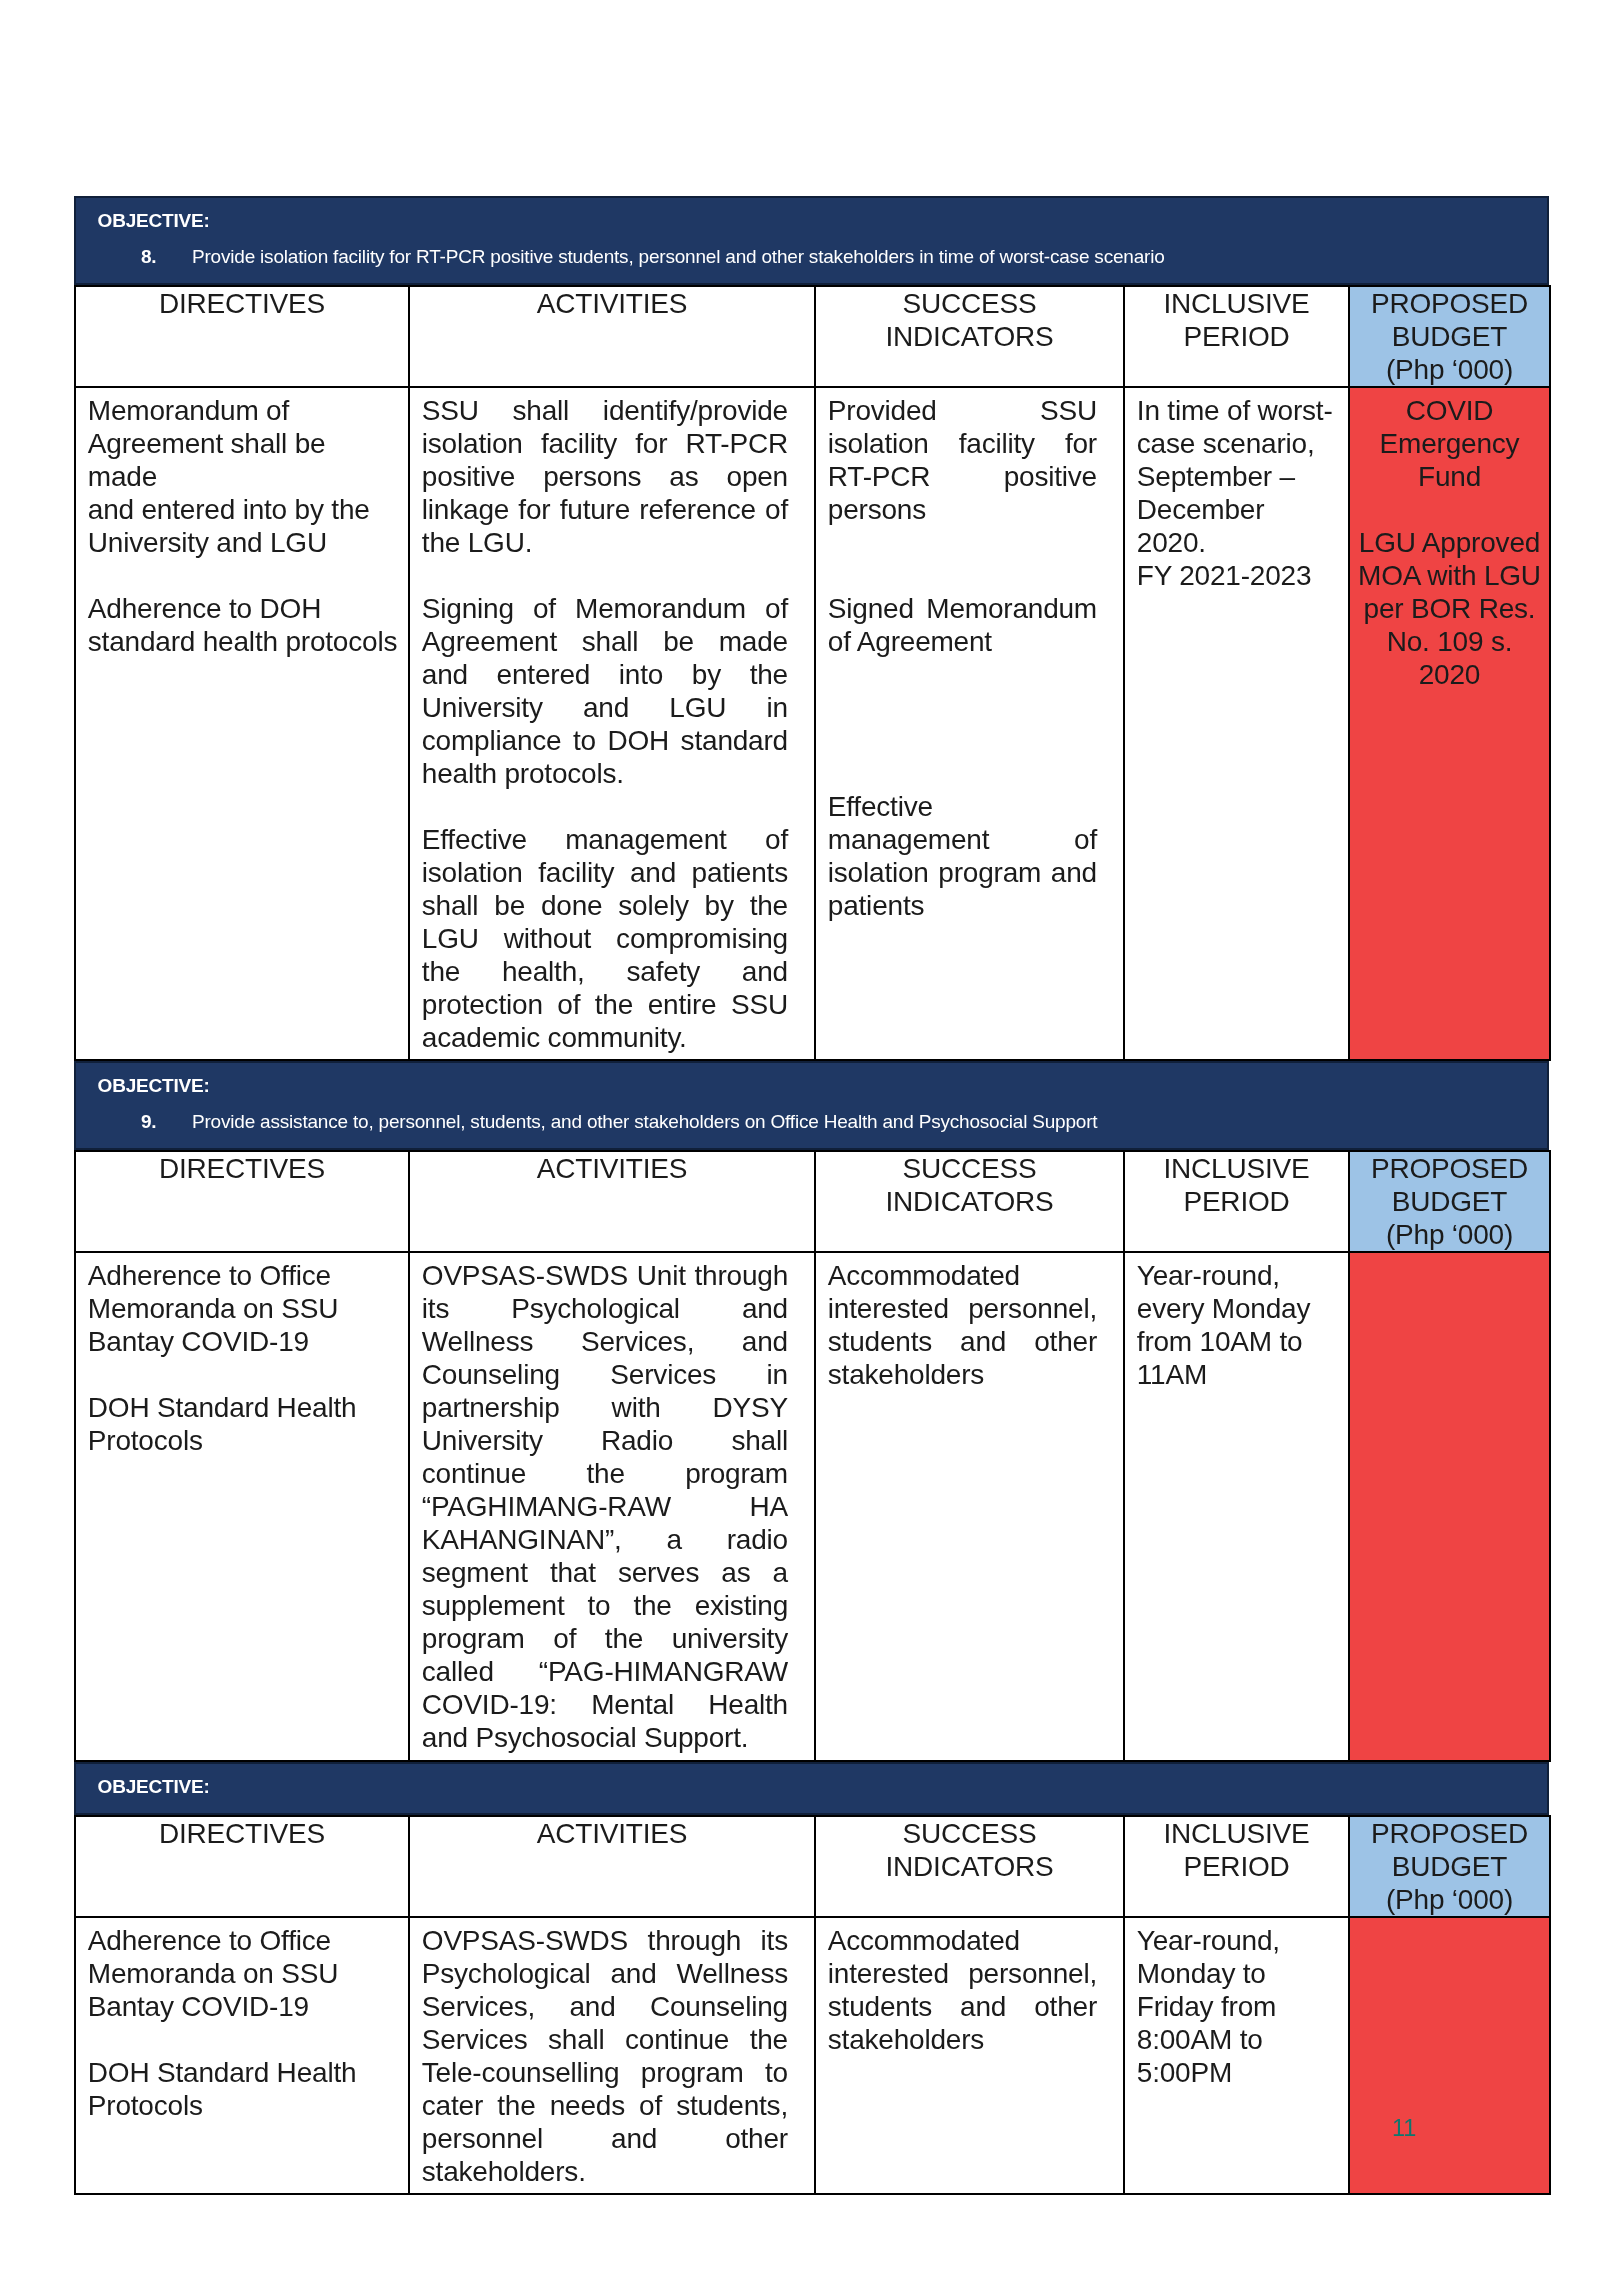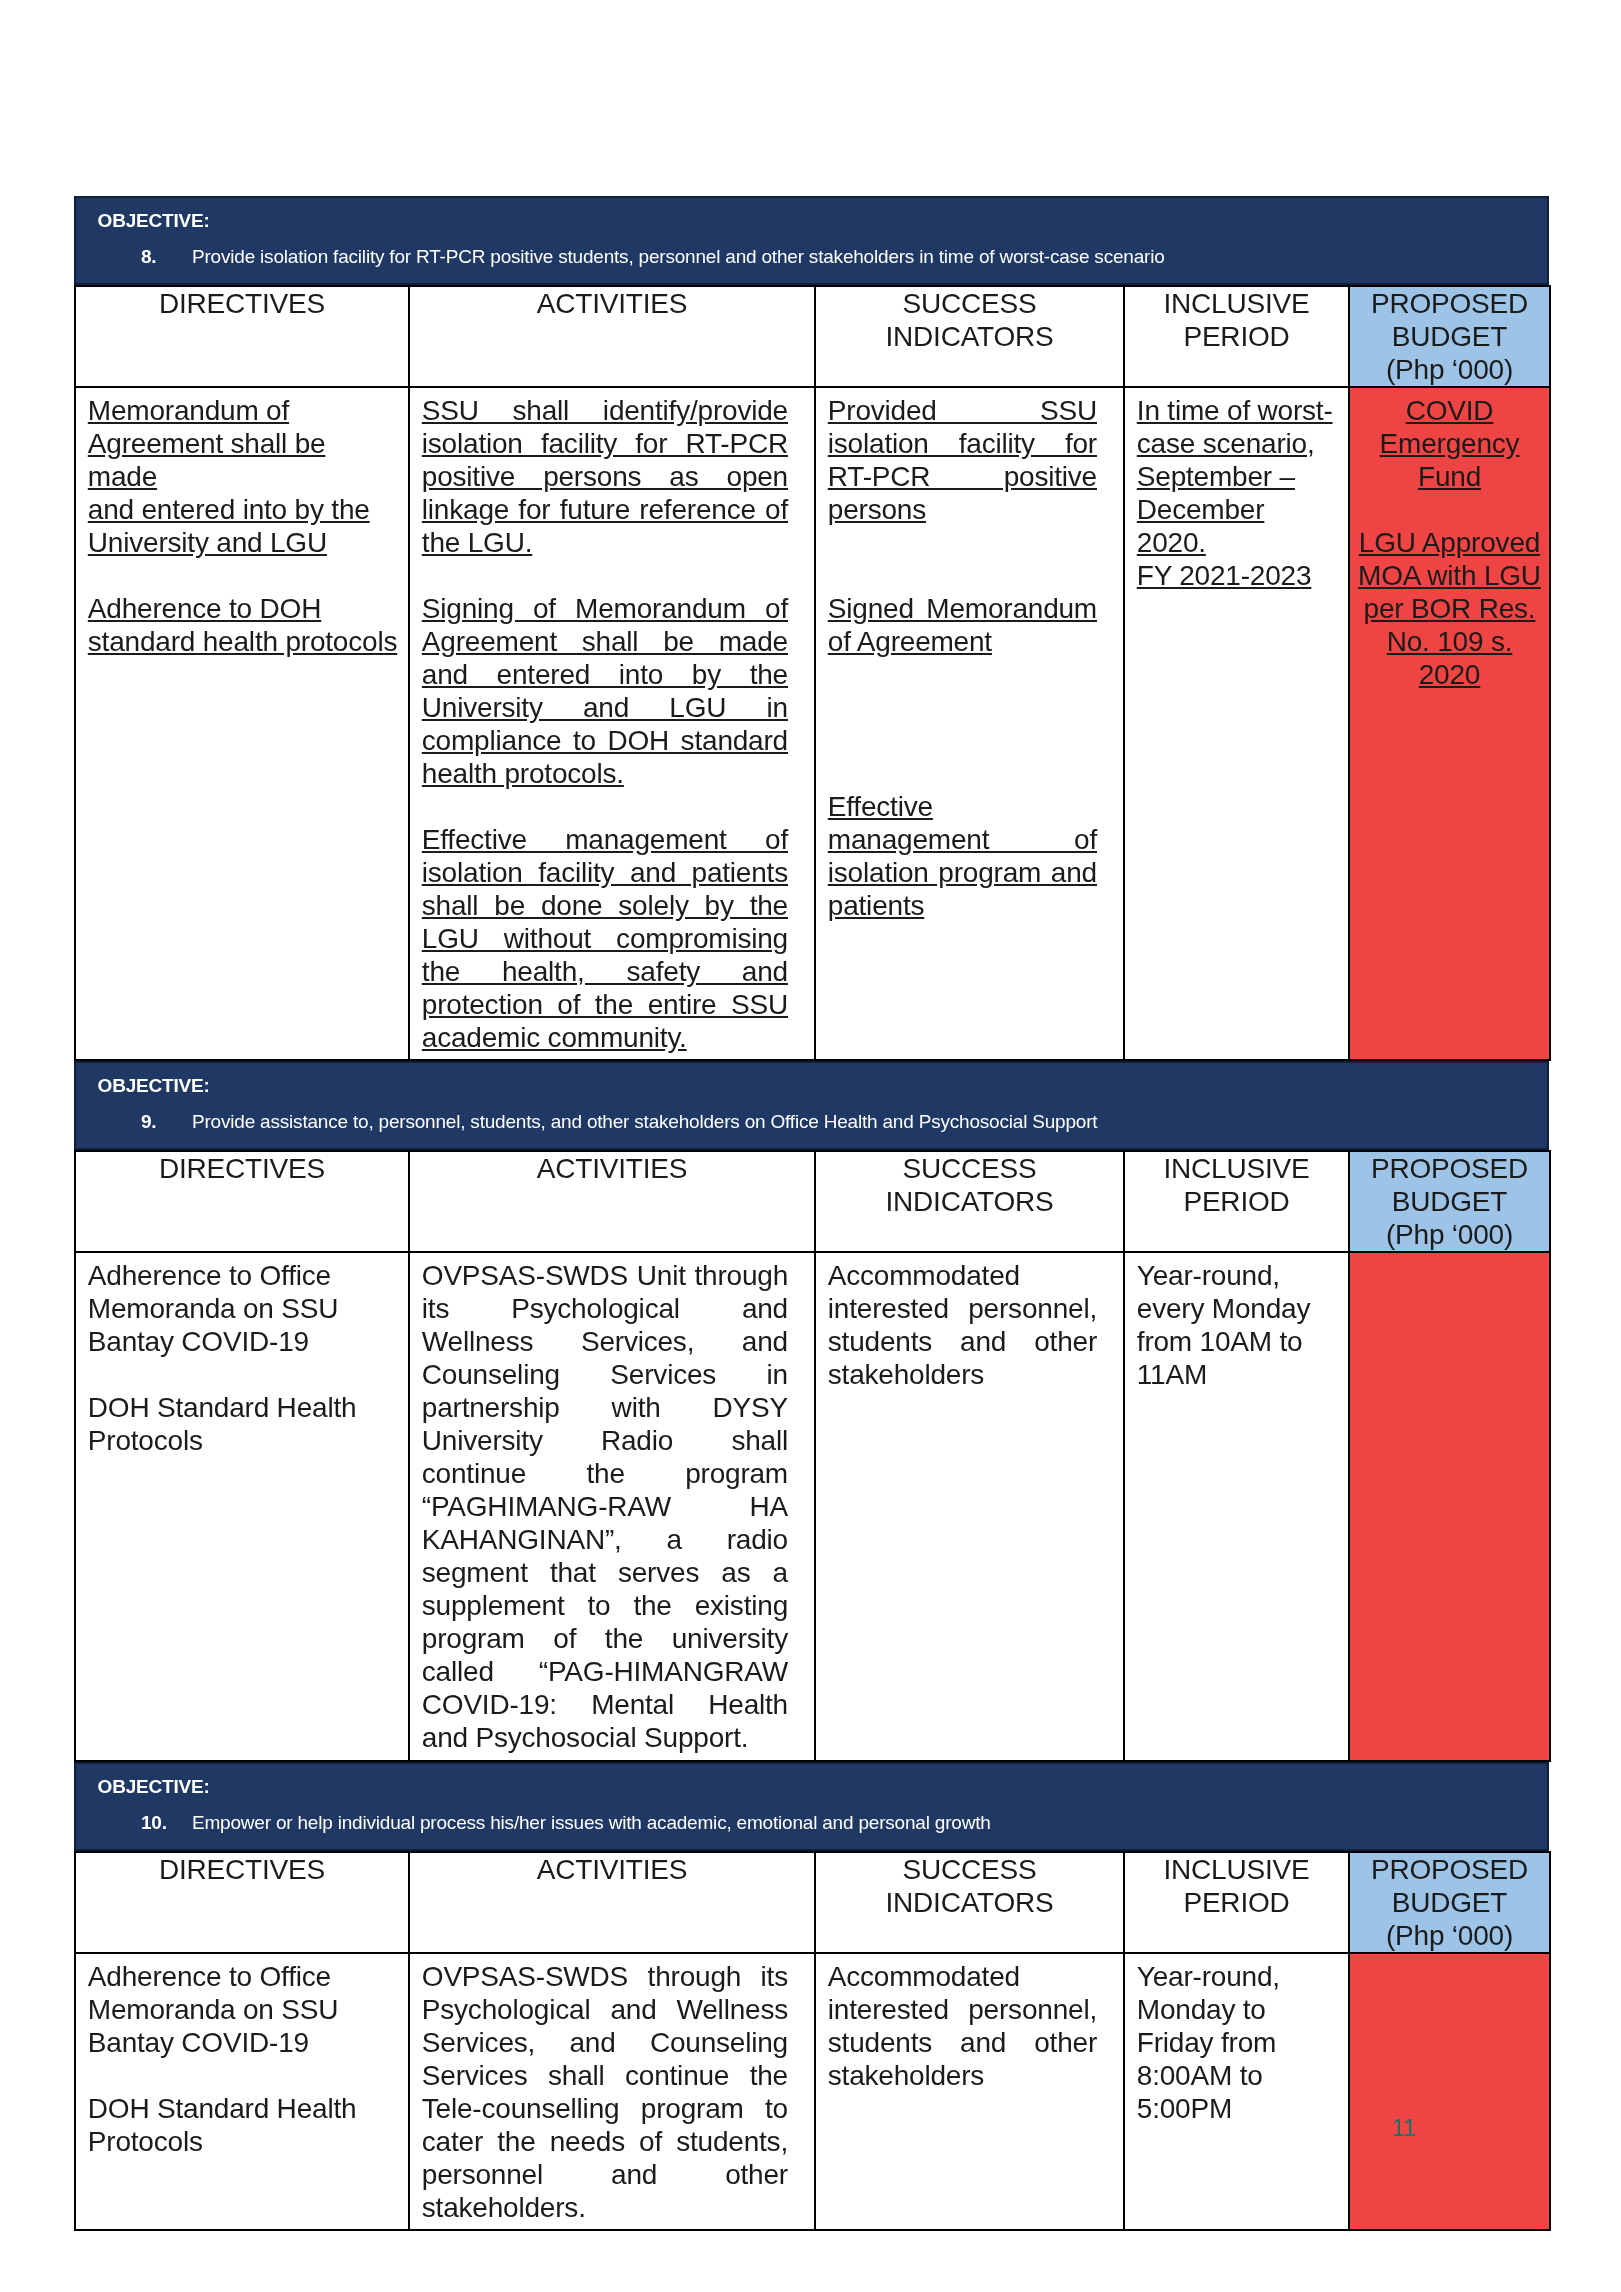--- a/index.html
+++ b/index.html
@@ -68,21 +68,21 @@
     white-space: pre-line;
   }
   td.hdr.budget { background: #9dc3e6; }
   td.cell { padding: 5.9px 9.8px 5.9px 11.8px; background: #ffffff; }
   td.cell.just { text-align: justify; text-align-last: left; padding-right: 26px; }
   td.cell.budget {
     background: #ef4444;
     text-align: center;
     padding: 5.9px 5.9px;
   }
-  tr.body-t1 td { height: 566px; text-decoration: underline; }
+  tr.body-t1 td { height: 566px; }
   tr.body-t2 td { height: 432px; }
   tr.body-t3 td { height: 231px; }
   .pageno {
     position: absolute;
     left: 1392px;
     top: 2115px;
     font-size: 23.5px;
     color: #0f766e;
   }
 </style>
@@ -197,24 +197,20 @@
 every Monday
 from 10AM to
 11AM</td>
         <td class="cell budget"></td>
       </tr>
     </tbody>
       </table>
 
     <div class="band">
       <div class="band-label">OBJECTIVE:</div>
-      <div class="band-item">
-        <div class="band-num">10.</div>
-        <div class="band-text">Empower or help individual process his/her issues with academic, emotional and personal growth</div>
-      </div>
     </div>
     <table class="plan">
       <colgroup>
         <col style="width:334px">
           <col style="width:406px">
           <col style="width:309px">
           <col style="width:225px">
           <col style="width:201px">
       </colgroup>
       <tbody>

